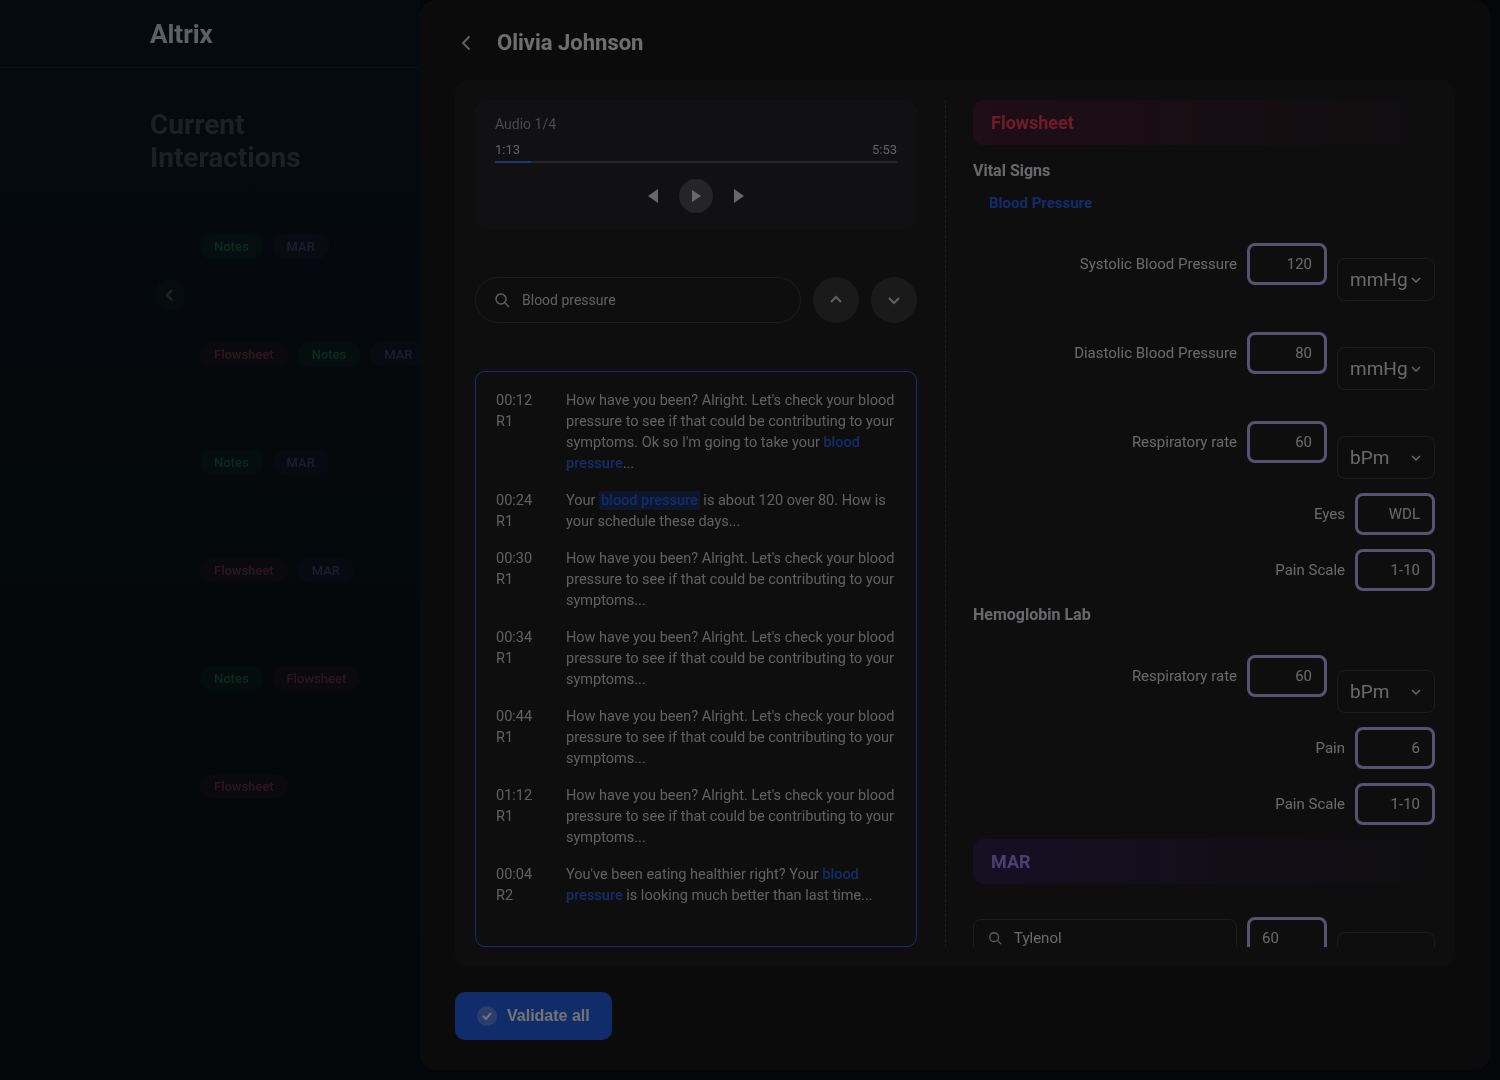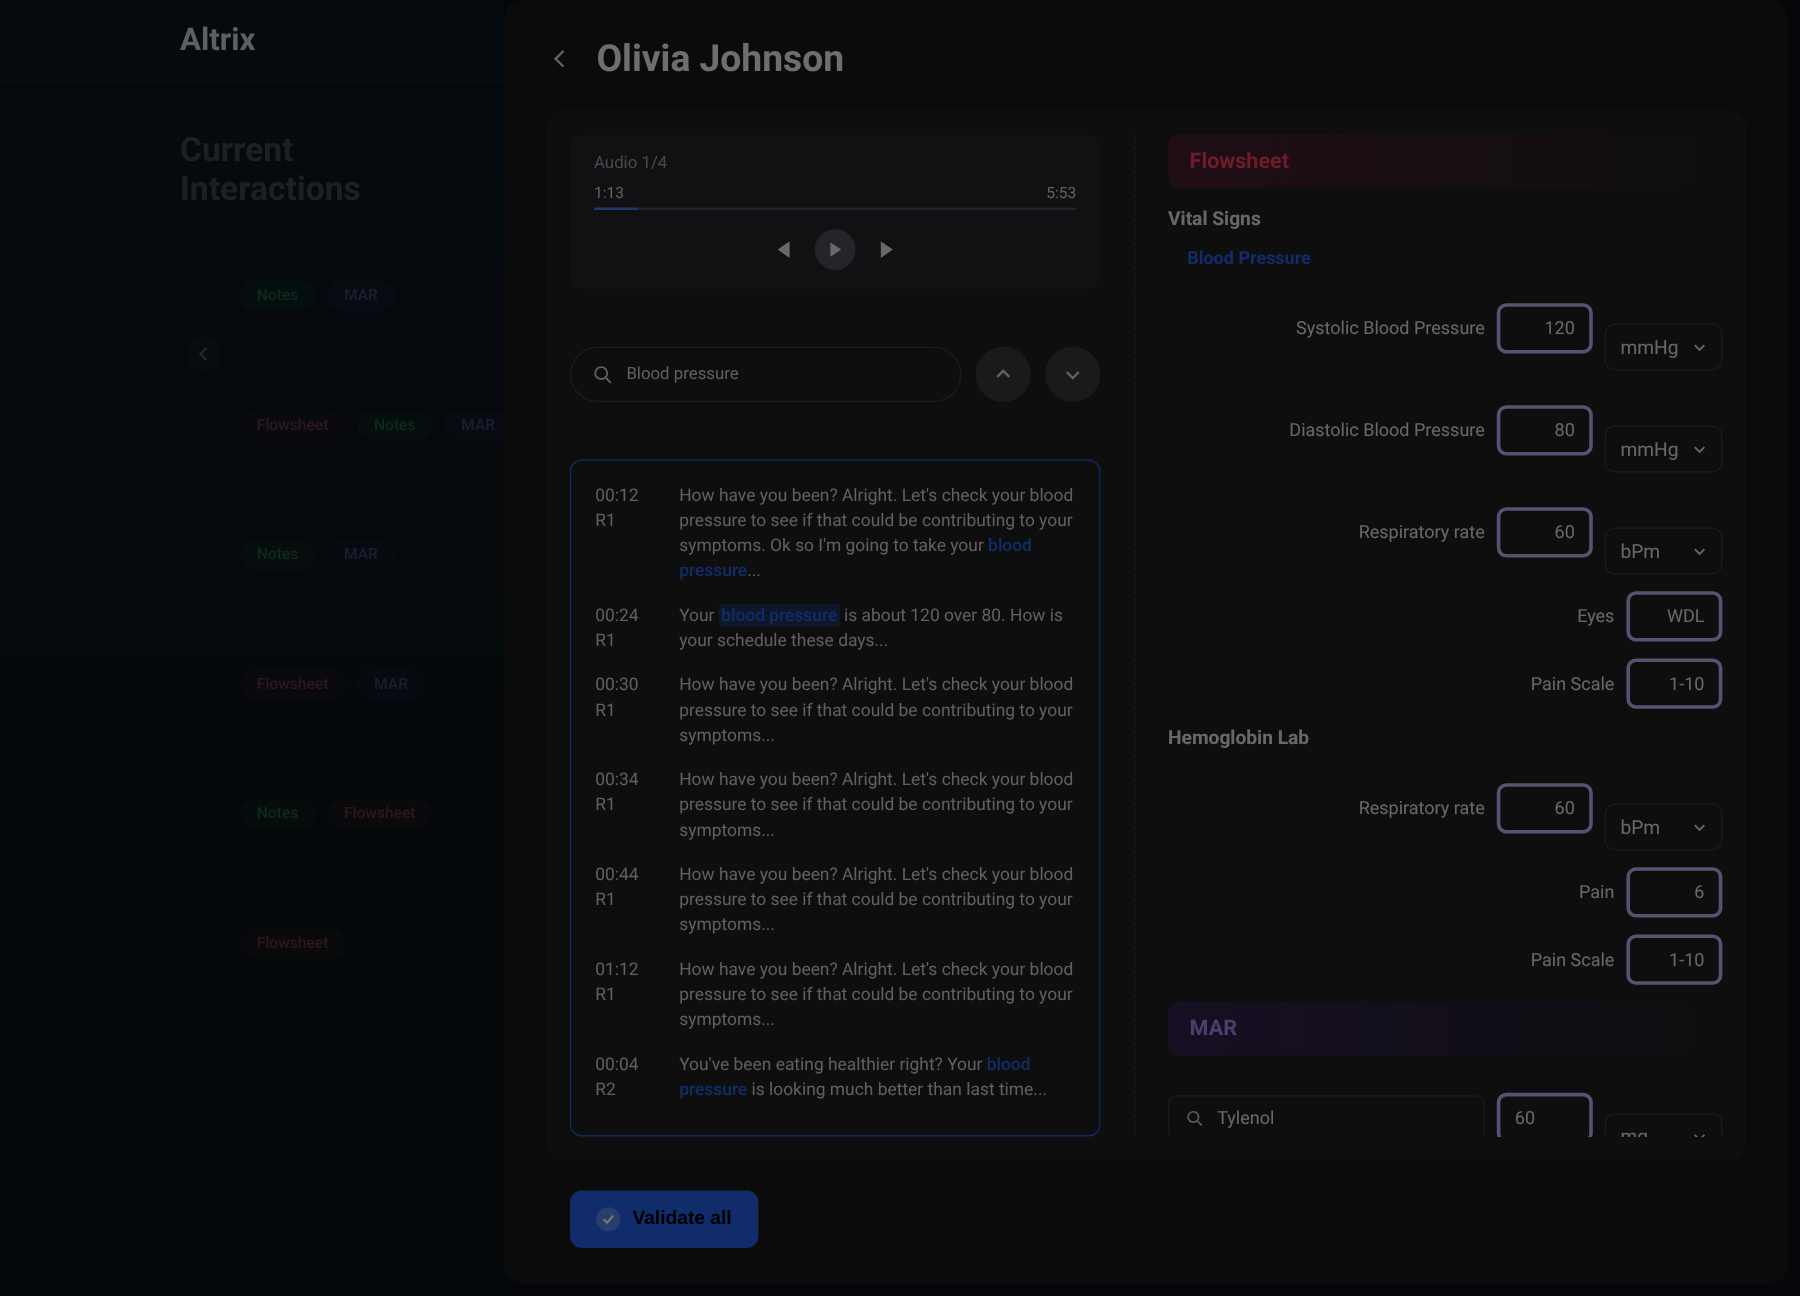--- a/index.html
+++ b/index.html
@@ -102,21 +102,21 @@
   gap: 18px;
   margin-bottom: 25px;
 }
 .back-btn {
   width: 24px; height: 24px;
   display: flex; align-items: center; justify-content: center;
   color: #cbd5e1;
   cursor: pointer;
 }
 .patient-name {
-  font-size: 31px;
+  font-size: 22px;
   font-weight: 700;
   color: #f3f4f6;
 }
 .panel-body {
   display: flex;
   gap: 0;
   background: #202022;
   border-radius: 14px;
   padding: 20px;
   flex: 1;
@@ -293,21 +293,21 @@
   padding: 9px 12px;
   font-size: 15px;
   color: #e5e7eb;
 }
 .unit-select {
   width: 98px;
   background: transparent;
   border: 1px solid #3f3f46;
   border-radius: 8px;
   padding: 9px 12px;
-  font-size: 16px;
+  font-size: 19px;
   color: #e5e7eb;
   display: flex;
   justify-content: space-between;
   align-items: center;
   margin-top: 32px;
 }
 .med-input {
   flex: 1;
   background: transparent;
   border: 1px solid #3f3f46;
@@ -318,31 +318,30 @@
   display: flex;
   align-items: center;
   gap: 12px;
 }
 
 
 .validate-btn {
   margin-top: 25px;
   align-self: flex-start;
   background: #2563eb;
-  color: #000000;
+  color: #ffffff;
   border: none;
   border-radius: 10px;
   padding: 14px 22px;
   font-size: 16px;
   font-weight: 600;
   display: flex;
   align-items: center;
   gap: 10px;
   cursor: pointer;
-  margin-left: 20px;
 }
 .check-circle {
   width: 20px; height: 20px;
   border-radius: 50%;
   background: rgba(255,255,255,0.25);
   display: flex; align-items:center; justify-content:center;
 }
 </style>
 </head>
 <body>

